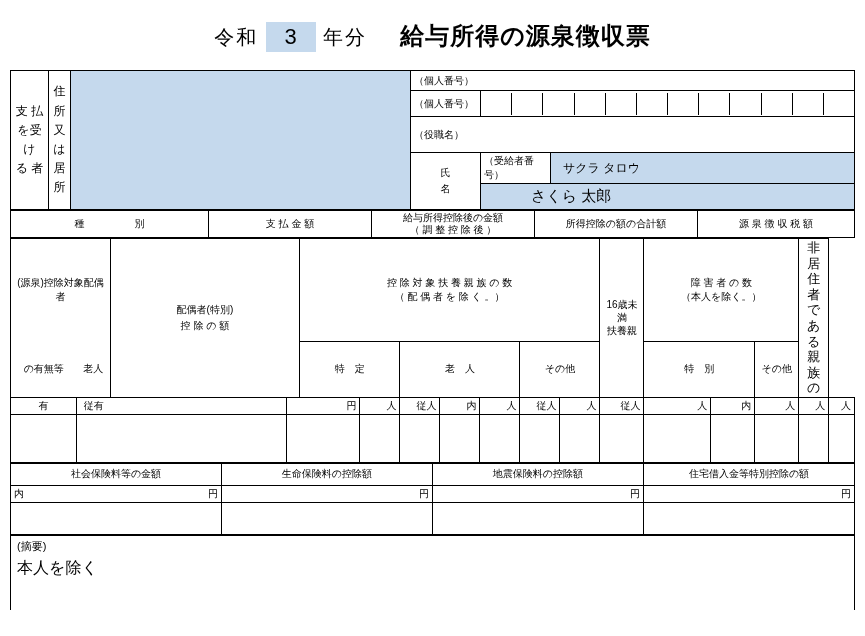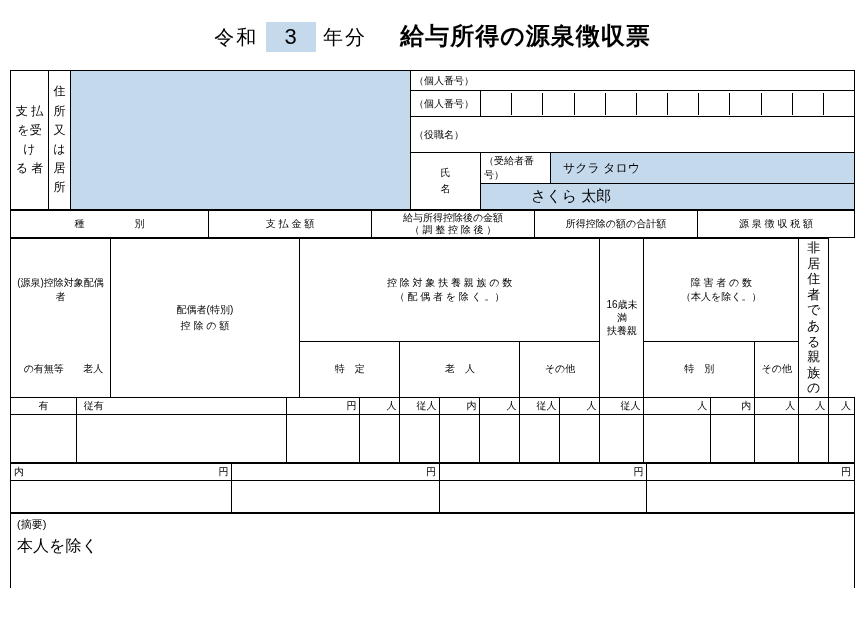--- a/index.html
+++ b/index.html
@@ -167,20 +167,26 @@
     <td></td>
     <td></td>
     <td></td>
     <td></td>
   </tr>
 </tbody>
   </table>
 
 <table>
   <tbody>
+      <tr class="center small" style="height:22px">
+    <td colspan="2" style="width:25%">社会保険料等の金額</td>
+    <td style="width:25%">生命保険料の控除額</td>
+    <td style="width:25%">地震保険料の控除額</td>
+    <td style="width:25%">住宅借入金等特別控除の額</td>
+  </tr>
   <tr class="small" style="height:14px">
     <td class="noborder-r" style="width:20px">内</td>
     <td class="right noborder-l">円</td>
     <td class="right">円</td>
     <td class="right">円</td>
     <td class="right">円</td>
   </tr>
   <tr class="h32">
     <td colspan="2"></td>
     <td></td>

